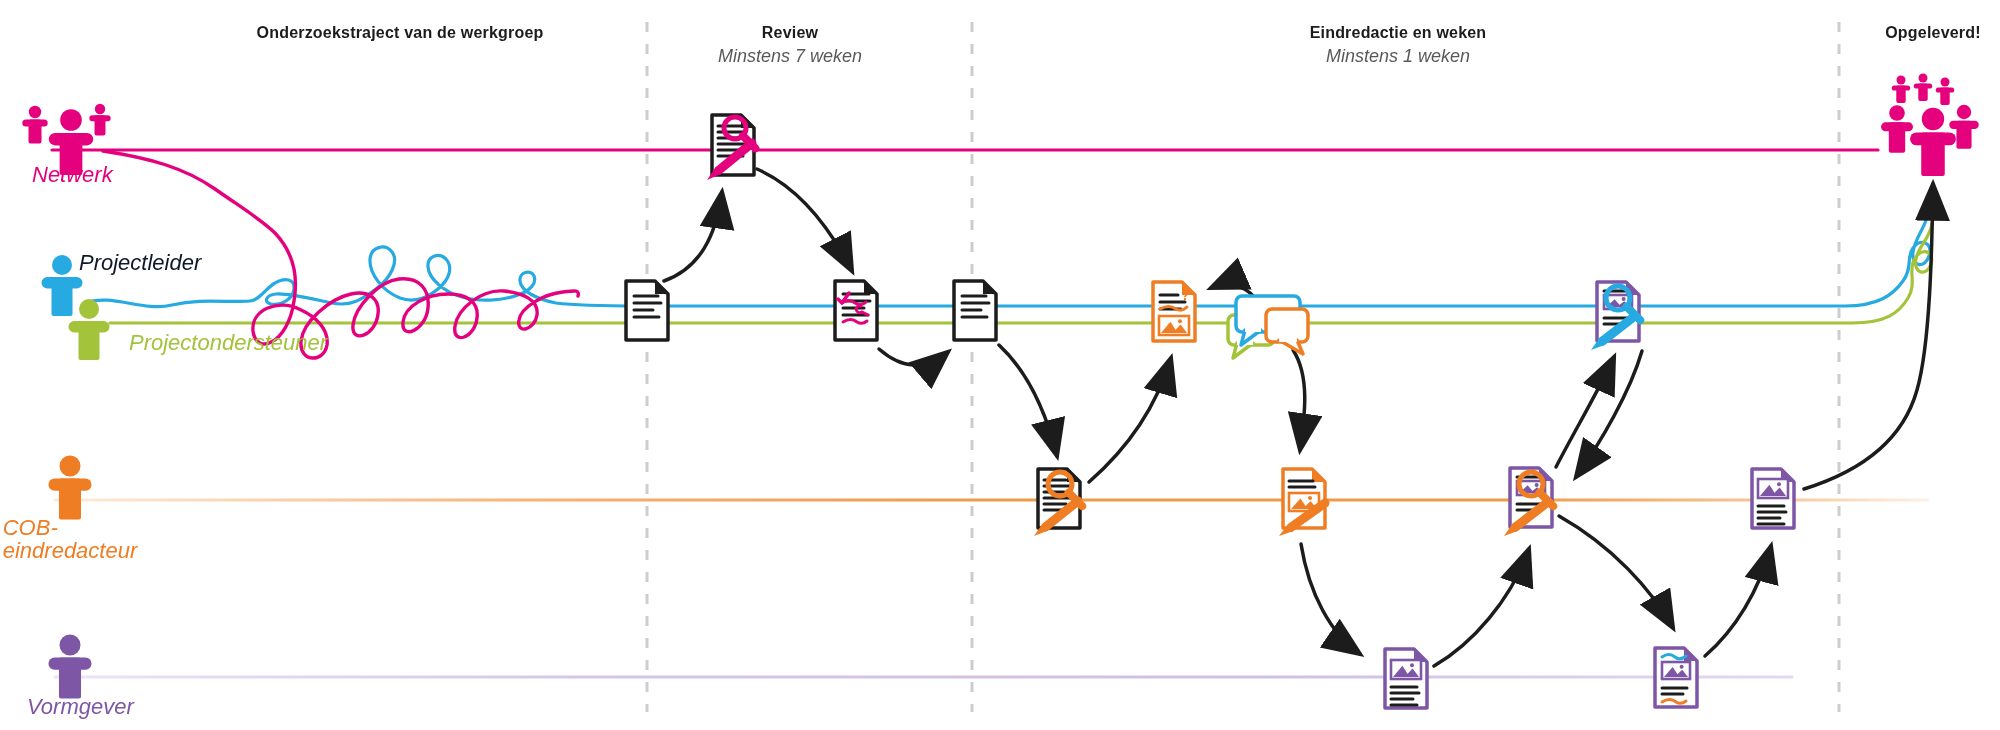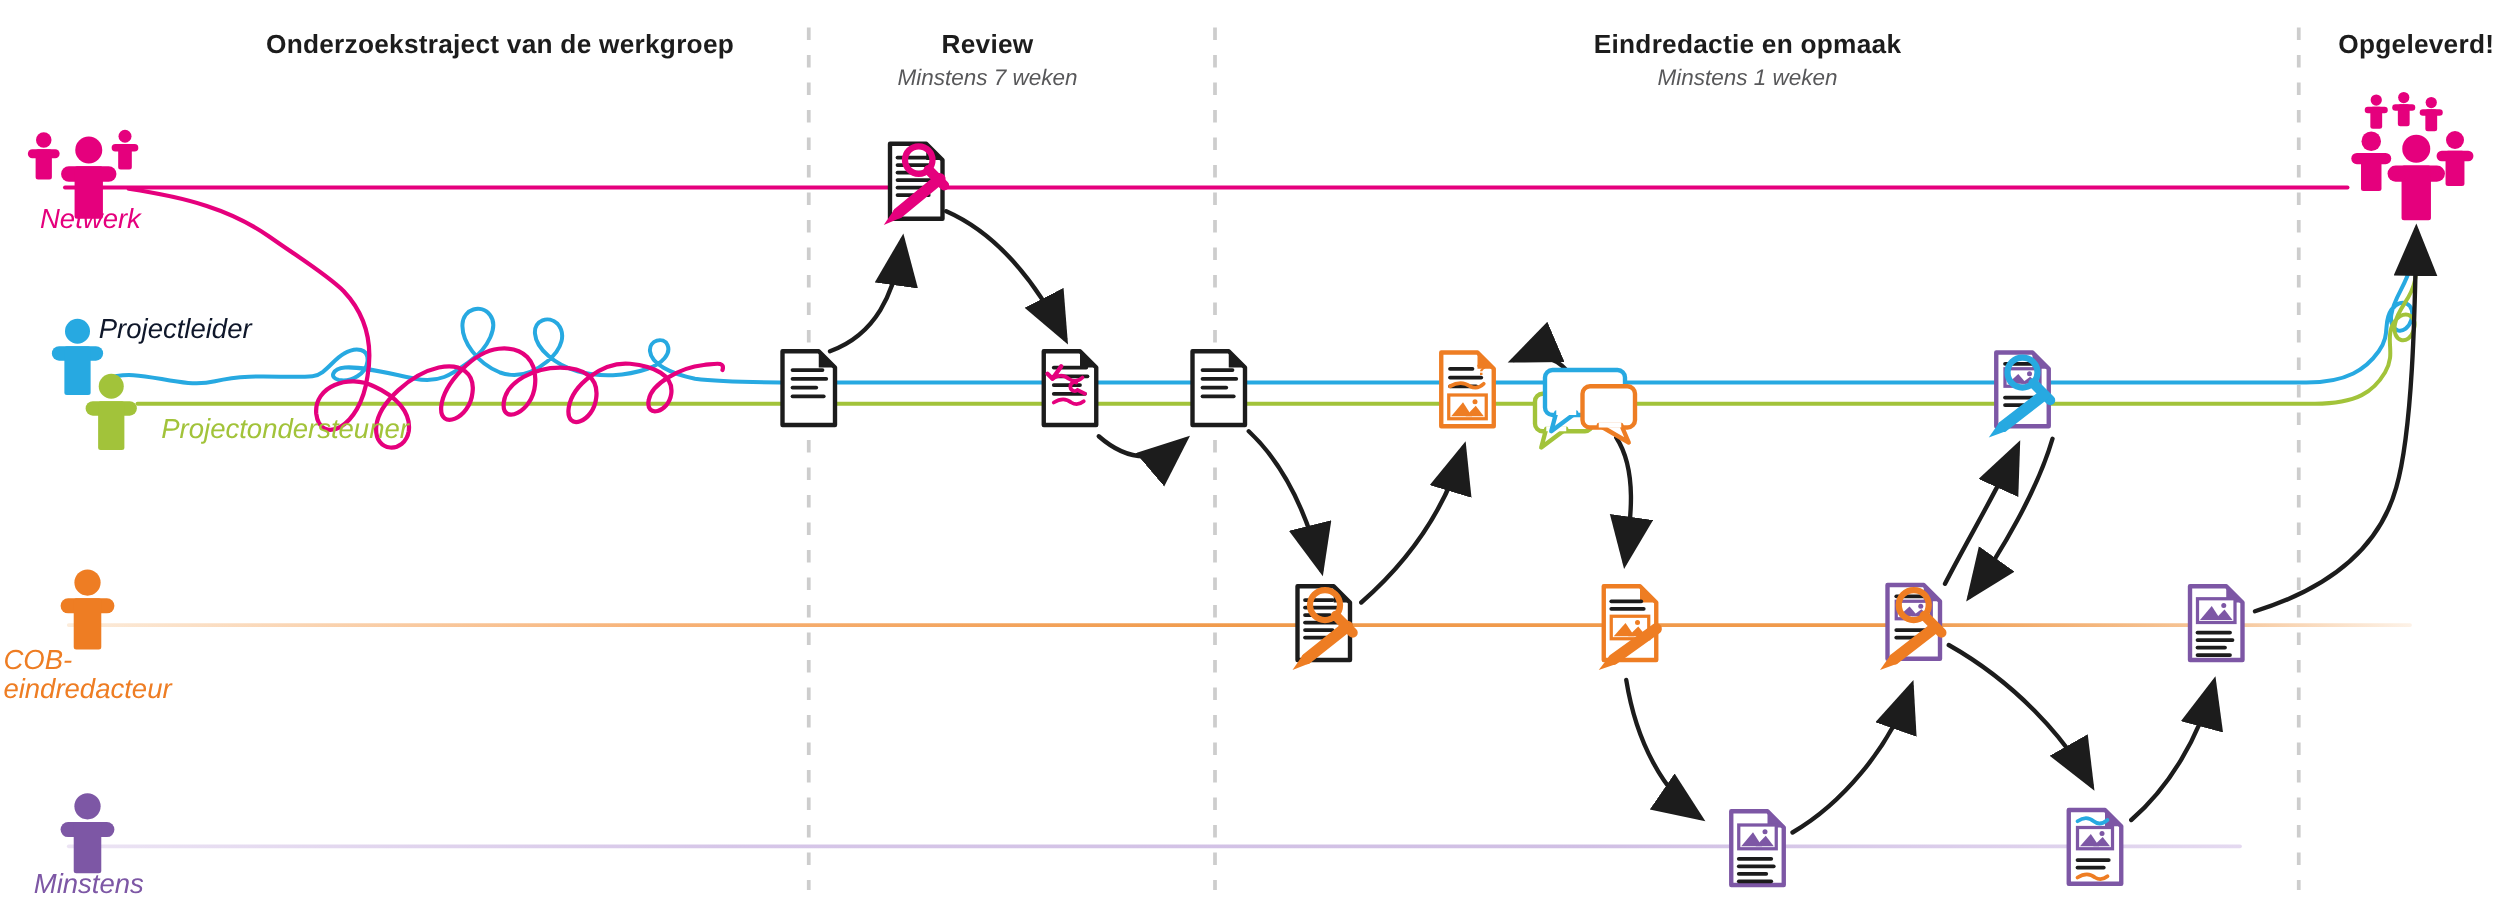--- a/index.html
+++ b/index.html
@@ -1,20 +1,20 @@
 <!DOCTYPE html>
 <html><head>
 <meta charset="utf-8">
 <style>
   html,body{margin:0;padding:0;background:#fff;}
   #stage{position:relative;width:2000px;height:730px;background:#fff;overflow:hidden;
          font-family:"Liberation Sans",sans-serif;}
   #diagram{position:absolute;left:0;top:0;}
   .section-header{position:absolute;top:24px;transform:translateX(-50%);text-align:center;white-space:nowrap;}
-  .section-title{font-weight:bold;font-size:21px;color:#1c1c1c;letter-spacing:0.2px;}
+  .section-title{font-weight:bold;font-size:16px;color:#1c1c1c;letter-spacing:0.2px;}
   .section-sub{font-style:italic;font-size:18px;color:#58585a;margin-top:4px;}
   .lane-label{position:absolute;font-style:italic;font-size:22px;white-space:pre-line;line-height:1.05;}
   .lane-label.centered{transform:translateX(-50%);text-align:left;}
 </style>
 </head>
 <body>
 
 <div id="stage">
   <svg id="diagram" width="2000" height="730" viewBox="0 0 2000 730">
     <defs>
@@ -281,27 +281,27 @@
   </svg>
 
   <div class="section-header" style="left: 400px;">
     <div class="section-title">Onderzoekstraject van de werkgroep</div>
   </div>
   <div class="section-header" style="left: 790px;">
     <div class="section-title">Review</div>
     <div class="section-sub">Minstens 7 weken</div>
   </div>
   <div class="section-header" style="left: 1398px;">
-    <div class="section-title">Eindredactie en opmaak</div>
+    <div class="section-title">Eindredactie en weken</div>
     <div class="section-sub">Minstens 1 weken</div>
   </div>
   <div class="section-header" style="left: 1933px;">
     <div class="section-title">Opgeleverd!</div>
     <div class="section-sub"></div>
   </div>
 
   <div class="lane-label" style="left: 32px; top: 163px; color: rgb(229, 0, 125);">Netwerk</div>
   <div class="lane-label" style="left: 79px; top: 251px; color: #0f172a;">Projectleider</div>
   <div class="lane-label" style="left: 101px; top: 331px; color: rgb(162, 195, 58); margin-left: 28px;">Projectondersteuner</div>
   <div class="lane-label centered" style="left: 70px; top: 516px; color: rgb(238, 125, 35);">COB-
 eindredacteur</div>
-  <div class="lane-label" style="left: 27px; top: 695px; color: rgb(125, 87, 165);">Minstens</div>
+  <div class="lane-label" style="left: 27px; top: 695px; color: rgb(125, 87, 165);">Vormgever</div>
 </div>
 
 </body></html>

